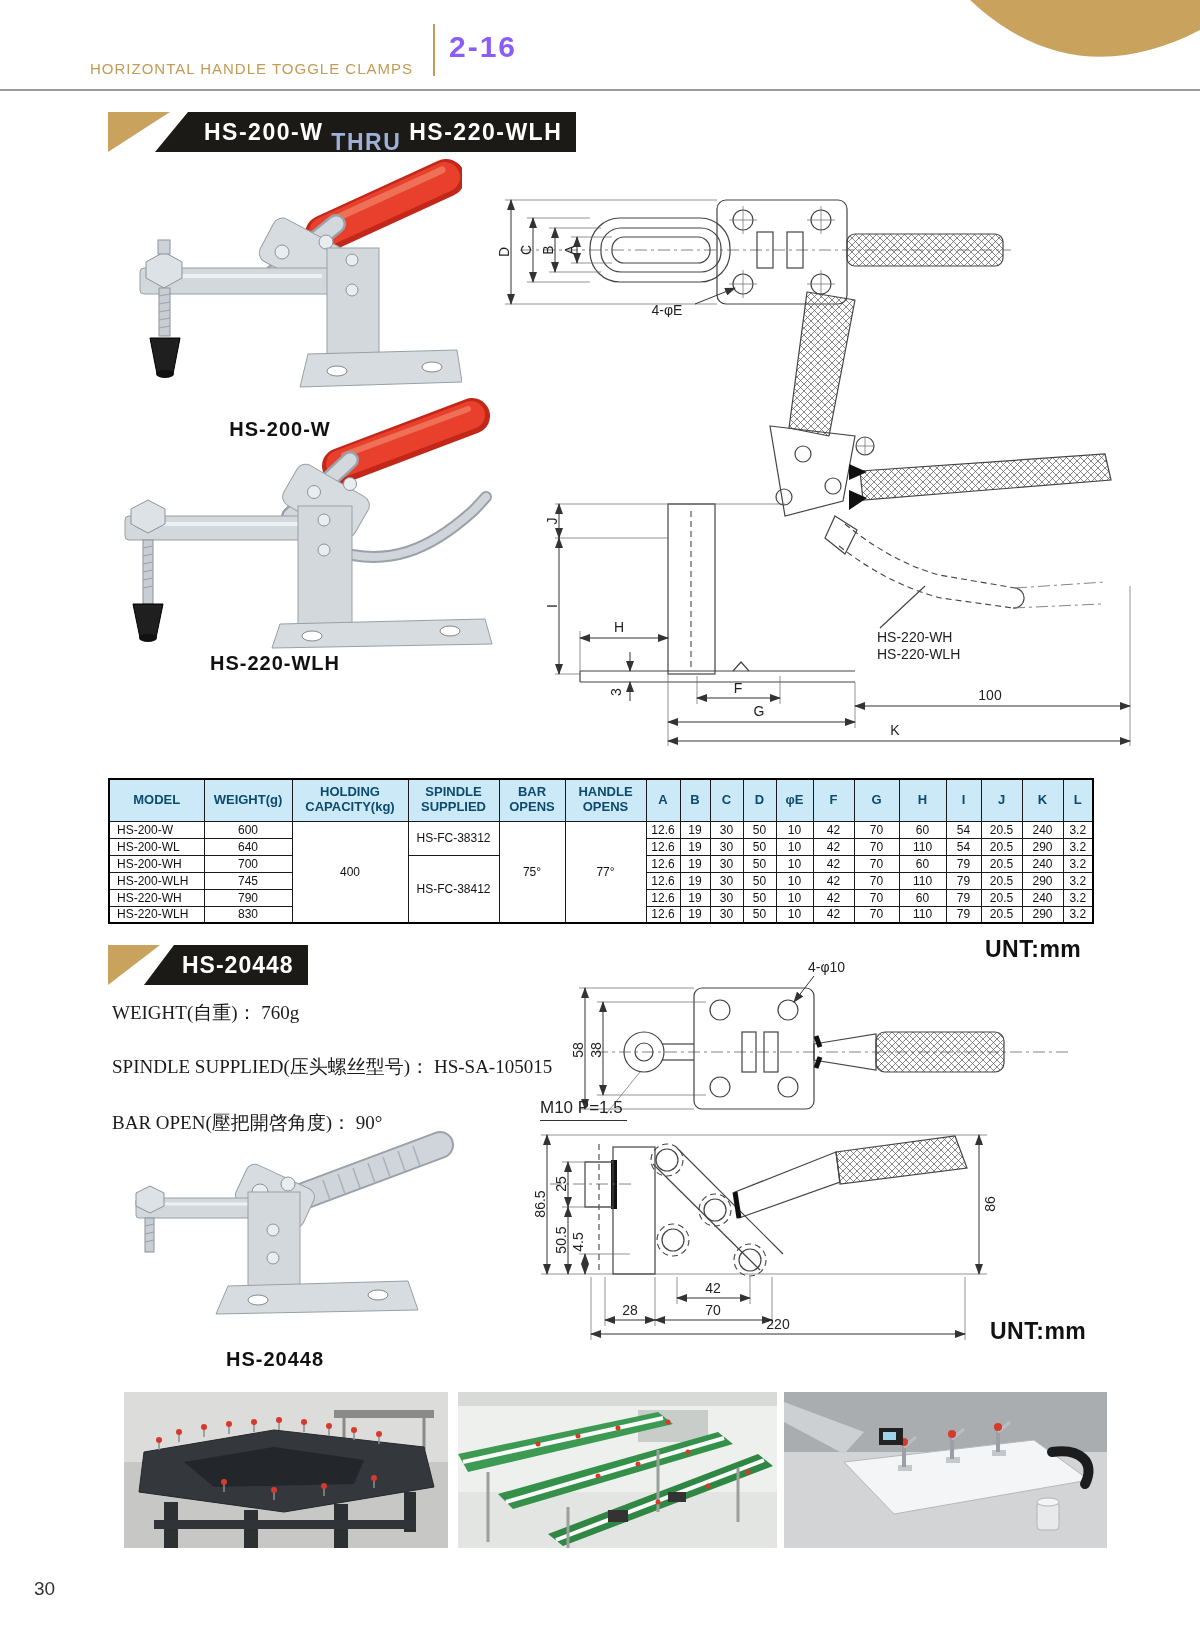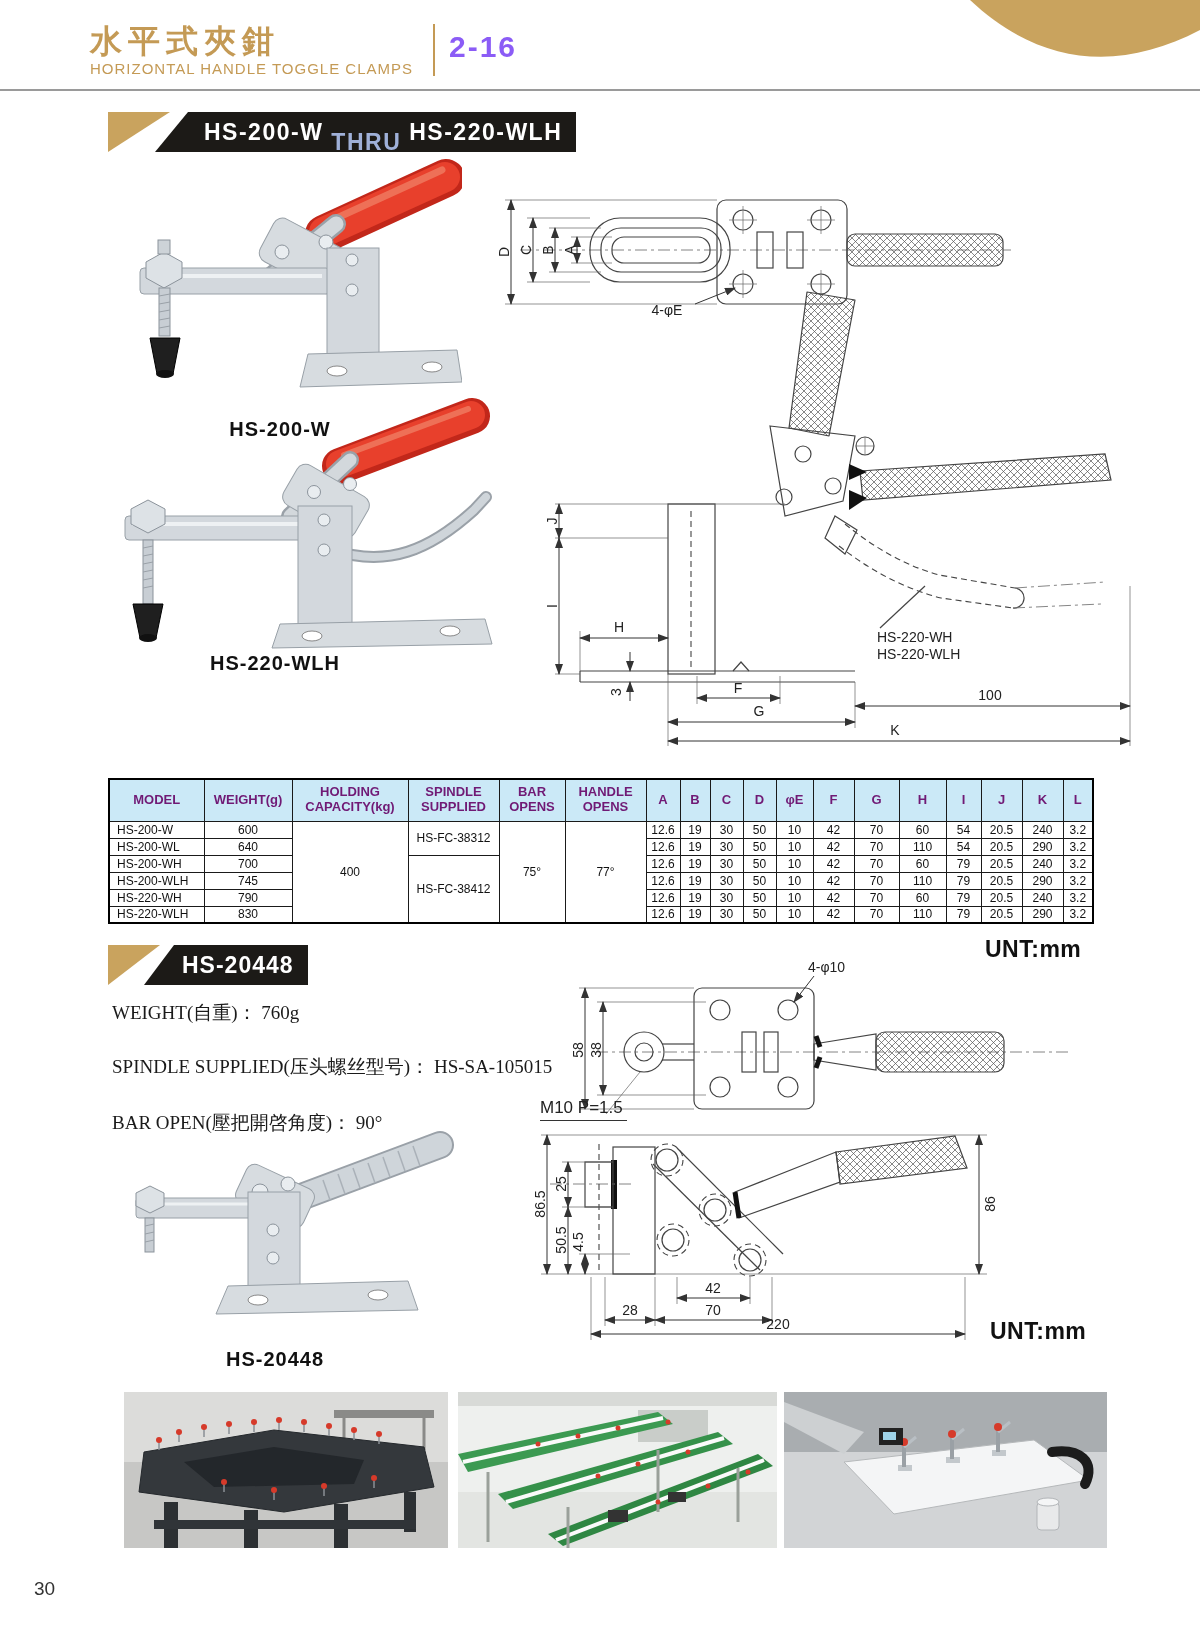--- a/index.html
+++ b/index.html
@@ -27,21 +27,21 @@
   .badge2 { left:108px; top:945px; width:200px; }
   .badge2 .bar { clip-path:polygon(66px 0,100% 0,100% 100%,36px 100%); padding-left:74px;
                  font-size:23px; letter-spacing:1px; }
   .thru { color:#9FB0D8; padding:0 8px;margin-top:21px; }
 
   .photo-label { font-size:20px; font-weight:bold; color:#111; letter-spacing:1px; text-align:center; }
 
   
   .spec-table { left:108px; top:778px; width:984px; border-collapse:collapse; table-layout:fixed; }
   .spec-table th { background:#CBE9F7; border:1px solid #1a1a1a; font-size:13px; font-weight:bold;
-                   padding:2px 1px; height:42px; line-height:1.15; color:#701a75;margin-left:37px; }
+                   padding:2px 1px; height:42px; line-height:1.15; color:#0c4a6e;margin-left:37px; }
   .spec-table td { border:1px solid #1a1a1a; font-size:12px; text-align:center; height:17px;
                    padding:0 1px; color:#111; }
   .spec-table { border:2px solid #000; }
   .cell-model { text-align:left !important; padding-left:7px !important; }
 
   .unit-note { font-size:23px; font-weight:bold; color:#111; letter-spacing:0.5px; }
 
   .spec-line { font-family:"Liberation Serif", serif; font-size:19px; color:#1a1a1a; }
   .m10 { left:540px; top:1098px; font-size:17px; color:#222; border-bottom:1.5px solid #333;
          padding:0 4px 2px 0; }
@@ -54,21 +54,20 @@
   svg .dim { stroke:#333; stroke-width:1; fill:none; }
   svg .thin { stroke:#666; stroke-width:0.7; fill:none; }
   svg .cl { stroke:#777; stroke-width:0.9; fill:none; stroke-dasharray:12 4 3 4; }
   svg .dash { stroke:#444; stroke-width:1.1; fill:none; stroke-dasharray:6 4; }
 </style>
 </head>
 <body>
 
 <div id="page">
 
-  <div class="abs title-zh">水平式夾鉗</div>
   <div class="abs title-en">HORIZONTAL HANDLE TOGGLE CLAMPS</div>
   <div class="abs hdr-div"></div>
   <div class="abs page-code">2-16</div>
   <svg class="abs" style="left:930px;top:0;" width="270" height="100" viewBox="0 0 270 100">
     <path d="M40,0 C110,66 190,72 270,30 L270,0 Z" fill="#C9A35E"></path>
   </svg>
   <div class="abs hdr-rule"></div>
 
   <div class="abs badge badge1">
     <span class="gold"></span>

